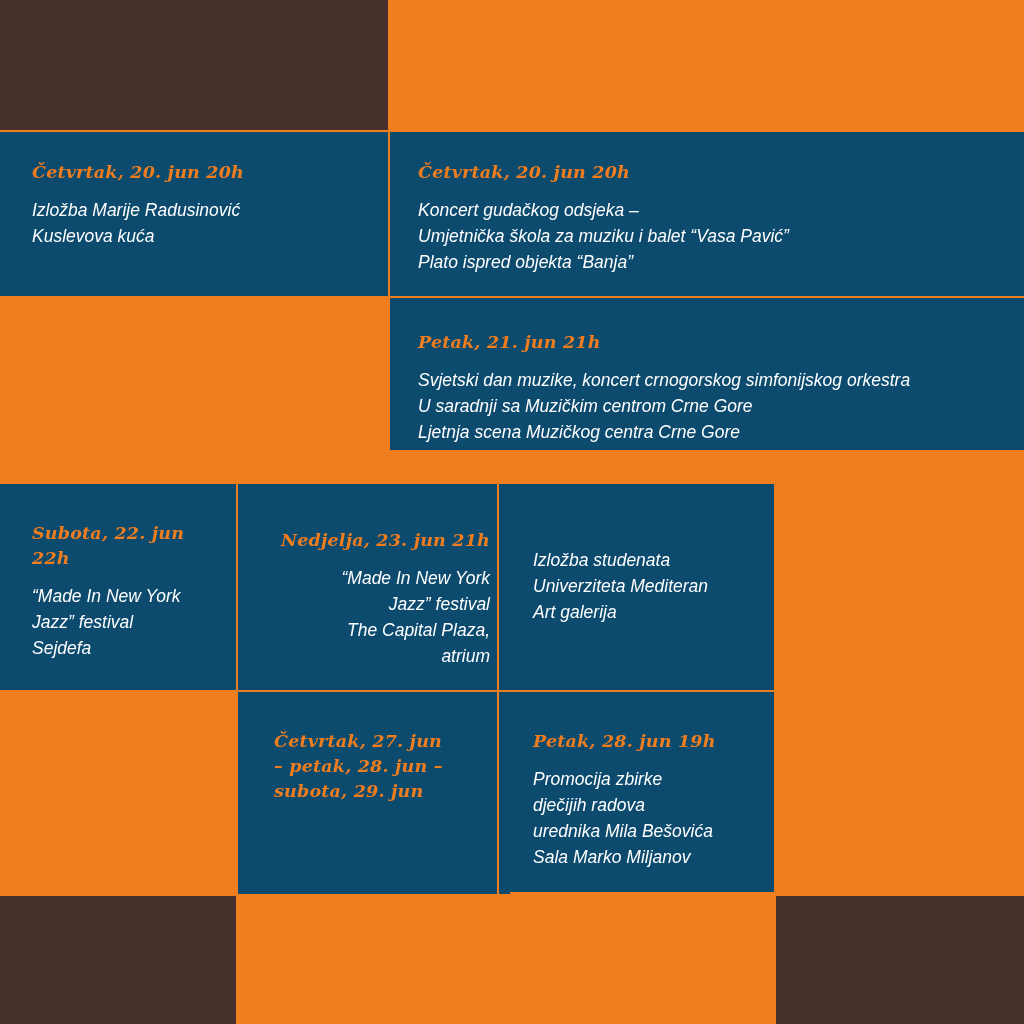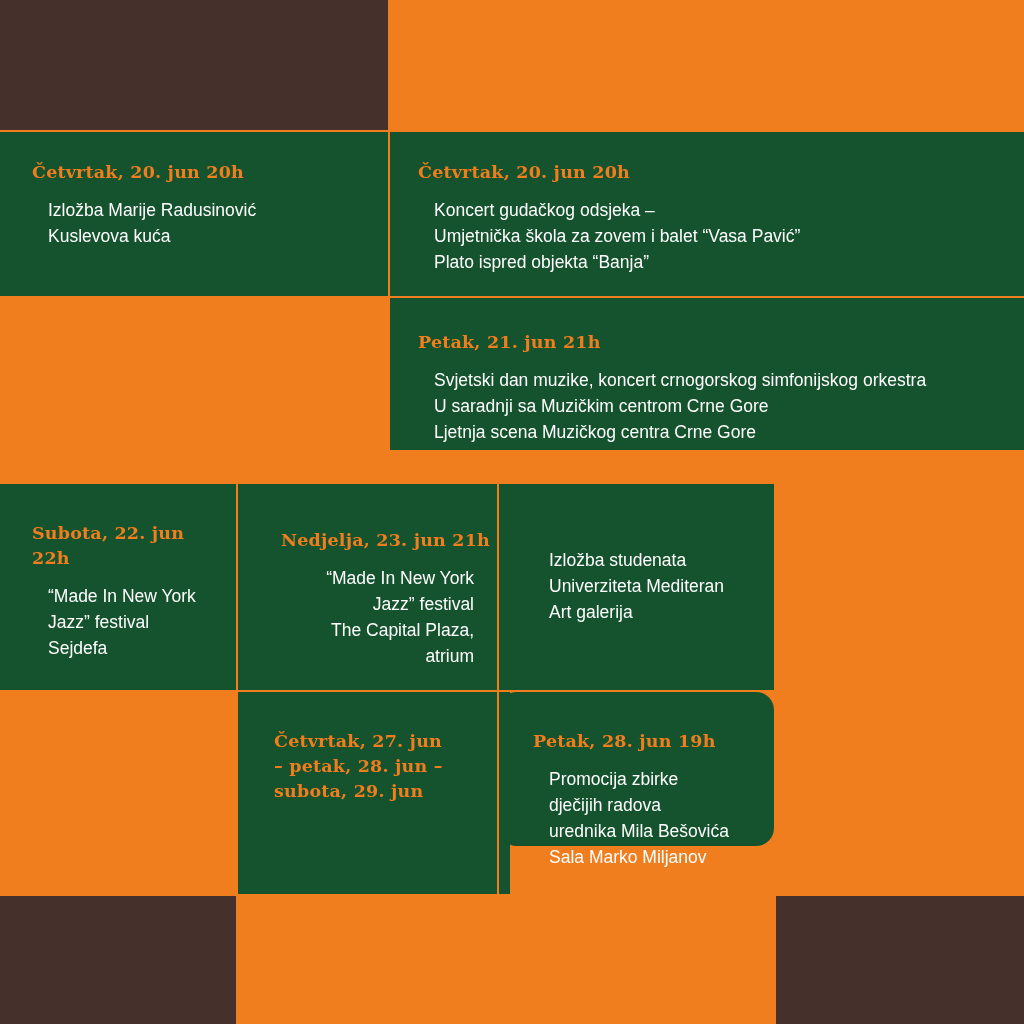--- a/index.html
+++ b/index.html
@@ -26,40 +26,41 @@
   }
   .brown {
     background: #45302b;
   }
   .orange {
     background: #f07d1e;
   }
   .cell {
     position: absolute;
     box-sizing: border-box;
-    background: #14532d;
+    background: #0c4a6e;
     padding: 4px;
+    font-style: italic;
   }
   .cell .date {
     color: #f07d1e;
     font-family: "DejaVu Serif", "Liberation Serif", serif;
     font-weight: bold;
     font-size: 17.5px;
     line-height: 25px;
     letter-spacing: 0.2px;
     white-space: pre-line;
     margin: 0;
   }
   .cell .desc {
     color: #ffffff;
     font-family: "Liberation Sans", sans-serif;
     font-size: 17.5px;
     line-height: 26px;
     white-space: pre-line;
-    margin: 16px;
+    margin: 0;
     margin-top: 12px;
     font-weight: 400;
   }
   .inner {
     position: absolute;
   }
   .divider-v {
     position: absolute;
     background: #f07d1e;
     width: 2px;
@@ -83,21 +84,21 @@
       <div class="date">Četvrtak, 20. jun 20h</div>
       <div class="desc">Izložba Marije Radusinović
 Kuslevova kuća</div>
     </div>
   </div>
 
   <div class="cell" style="left:390px; top:132px; width:634px; height:164px;">
     <div class="inner" style="left:28px; top:28px; width:600px;">
       <div class="date">Četvrtak, 20. jun 20h</div>
       <div class="desc">Koncert gudačkog odsjeka –
-Umjetnička škola za zovem i balet “Vasa Pavić”
+Umjetnička škola za muziku i balet “Vasa Pavić”
 Plato ispred objekta “Banja”</div>
     </div>
   </div>
 
 
   <div class="cell" style="left:390px; top:298px; width:634px; height:152px;">
     <div class="inner" style="left:28px; top:32px; width:600px;">
       <div class="date">Petak, 21. jun 21h</div>
       <div class="desc">Svjetski dan muzike, koncert crnogorskog simfonijskog orkestra
 U saradnji sa Muzičkim centrom Crne Gore
@@ -137,21 +138,21 @@
   <div class="block orange" style="left:0px; top:692px; width:236px; height:202px;"></div>
 
   <div class="cell" style="left:238px; top:692px; width:272px; height:202px;">
     <div class="inner" style="left:36px; top:37px; width:216px;">
       <div class="date">Četvrtak, 27. jun
 – petak, 28. jun –
 subota, 29. jun</div>
     </div>
   </div>
 
-  <div class="cell" style="left:499px; top:692px; width:275px; height:154px;border-radius:18px;">
+  <div class="cell" style="left:499px; top:692px; width:275px; height:200px;">
     <div class="inner" style="left:34px; top:37px; width:235px;">
       <div class="date">Petak, 28. jun 19h</div>
       <div class="desc">Promocija zbirke
 dječijih radova
 urednika Mila Bešovića
 Sala Marko Miljanov</div>
     </div>
   </div>
 
   <div class="block orange" style="left:774px; top:692px; width:250px; height:202px;"></div>

